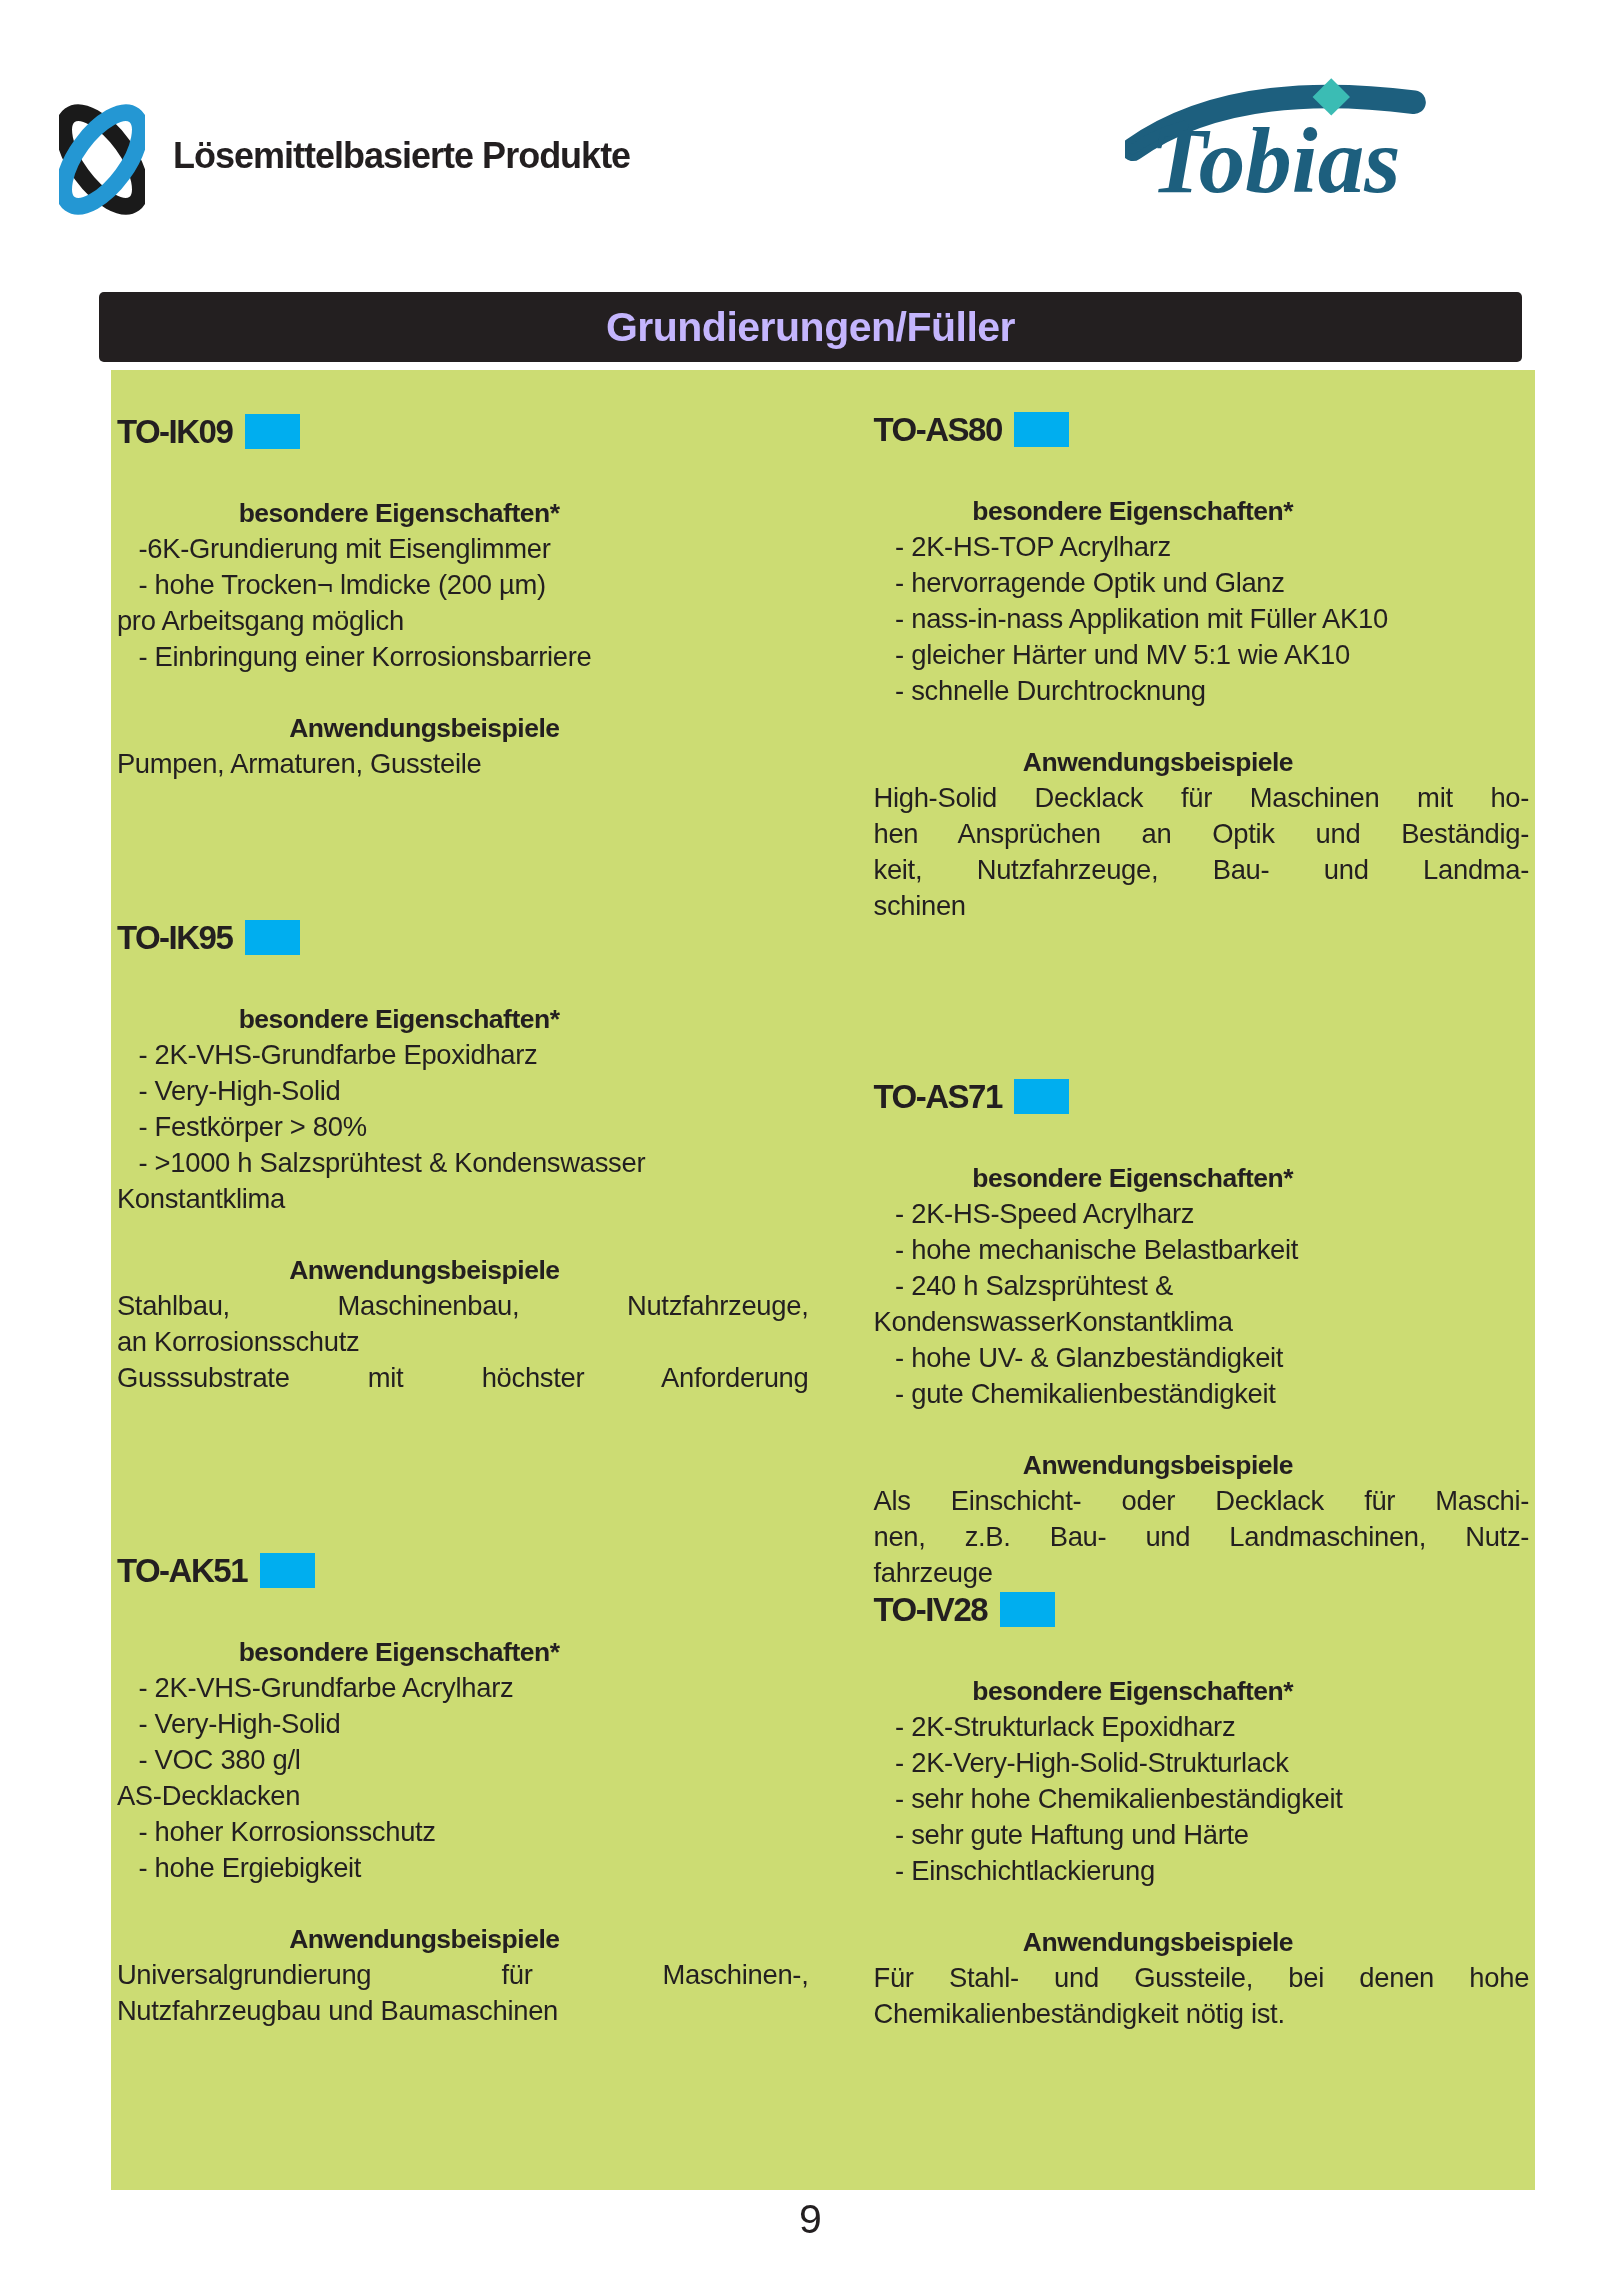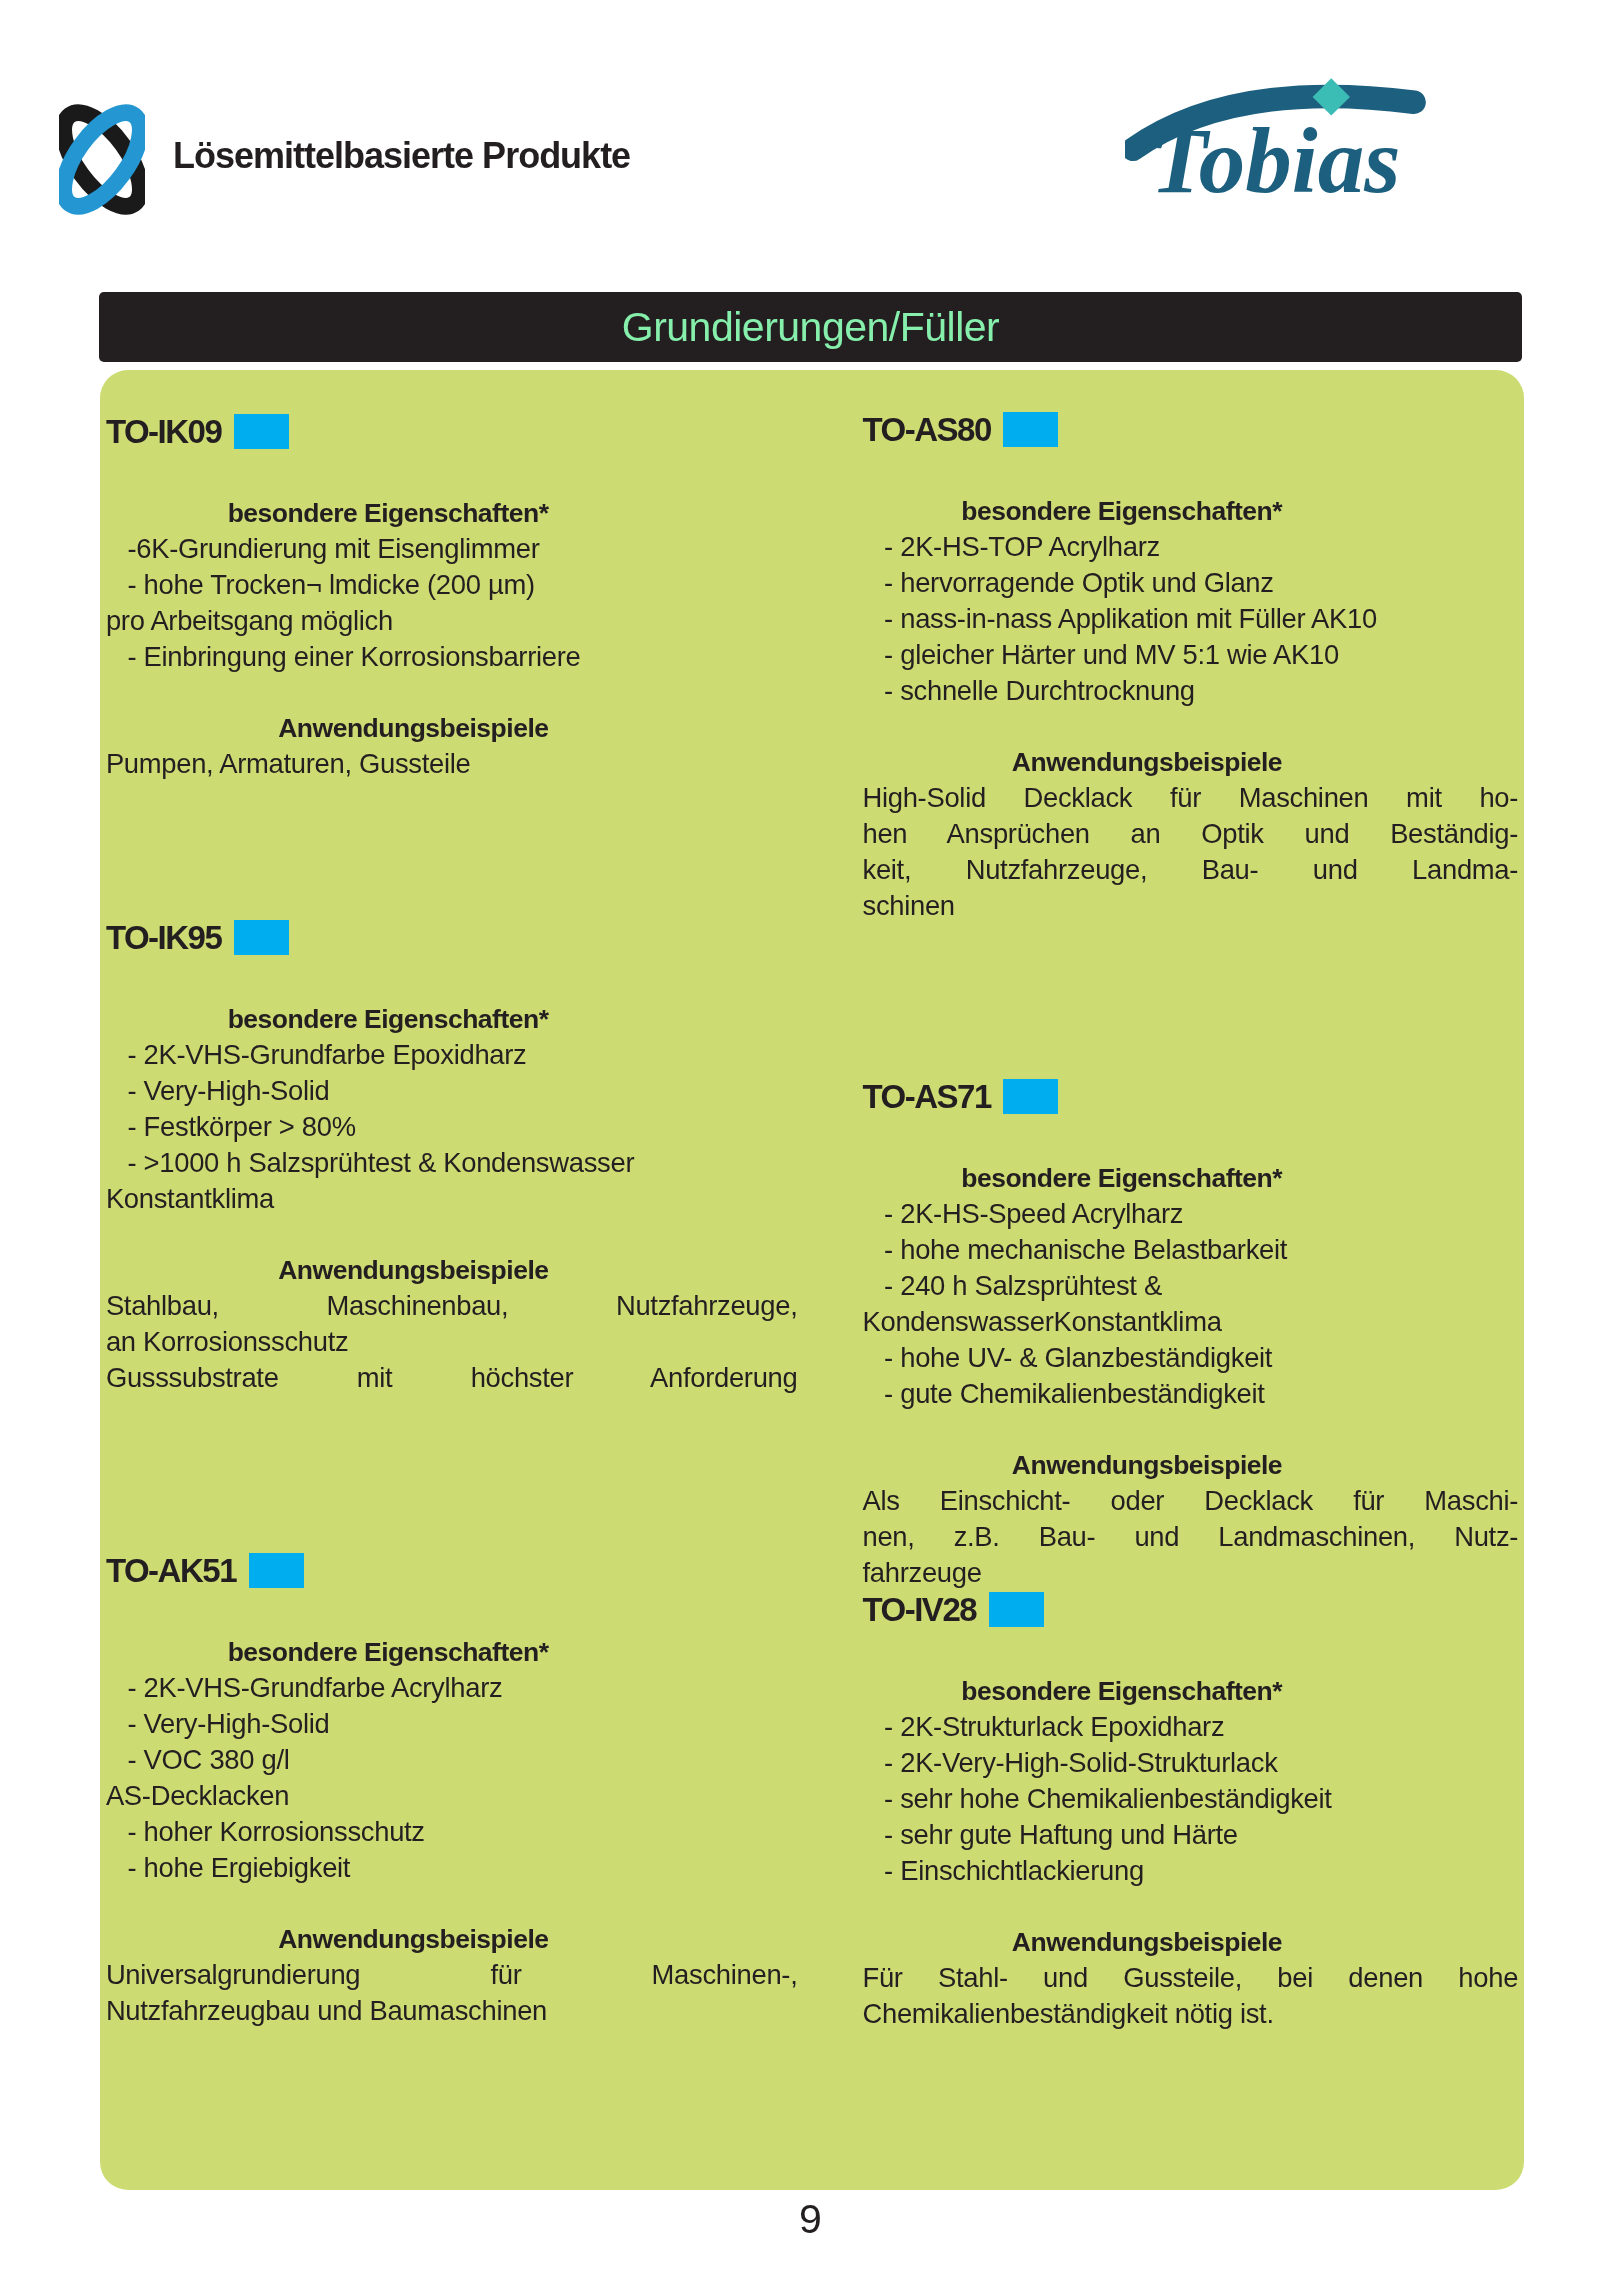--- a/index.html
+++ b/index.html
@@ -21,30 +21,30 @@
   .rings-logo{position:absolute;left:59px;top:90px;width:86px;height:139px;}
   .page-title{
     position:absolute;left:173px;top:135px;
     font-size:36px;font-weight:bold;letter-spacing:-1px;white-space:nowrap;
   }
   .tobias-logo{position:absolute;left:1125px;top:65px;width:341px;height:149px;}
 
   
   .section-bar{
     position:absolute;left:99px;top:292px;width:1423px;height:70px;
-    background:var(--bar);color:#86efac;border-radius:4.9px;
+    background:var(--bar);color:#c4b5fd;border-radius:4.9px;
     display:flex;align-items:center;justify-content:center;
-    font-size:41px;font-weight:normal;letter-spacing:-0.5px;
+    font-size:41px;font-weight:bold;letter-spacing:-0.5px;
   }
 
   
   .green-panel{
-    position:absolute;left:100px;top:370px;width:1424px;height:1820px;
+    position:absolute;left:111px;top:370px;width:1424px;height:1820px;
     background:var(--green);
-    display:flex;gap:65px;padding:0 5.9px;box-sizing:border-box;overflow:hidden;border-radius:28px;
+    display:flex;gap:65px;padding:0 5.9px;box-sizing:border-box;overflow:hidden;
   }
   .col{width:692px;}
   .col.right{width:656px;}
 
   .product{display:block;}
   .product-header{display:flex;align-items:center;gap:12.7px;height:37px;}
   .product-code{
     font-size:33px;font-weight:bold;letter-spacing:-1.5px;line-height:37px;white-space:nowrap;
   }
   .color-swatch{width:55px;height:35px;background:var(--cyan);display:inline-block;}

